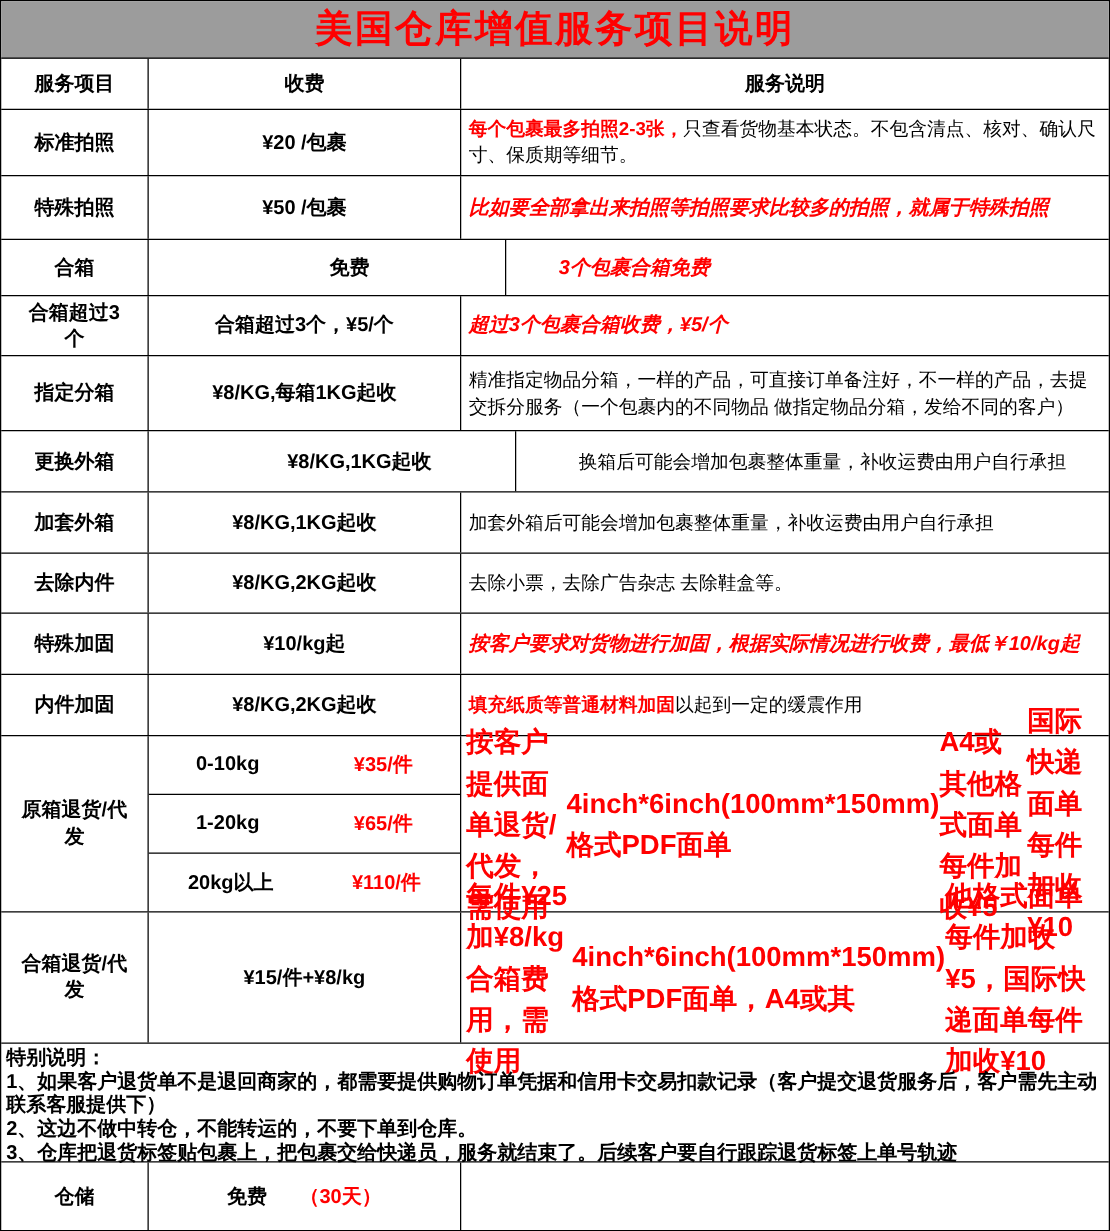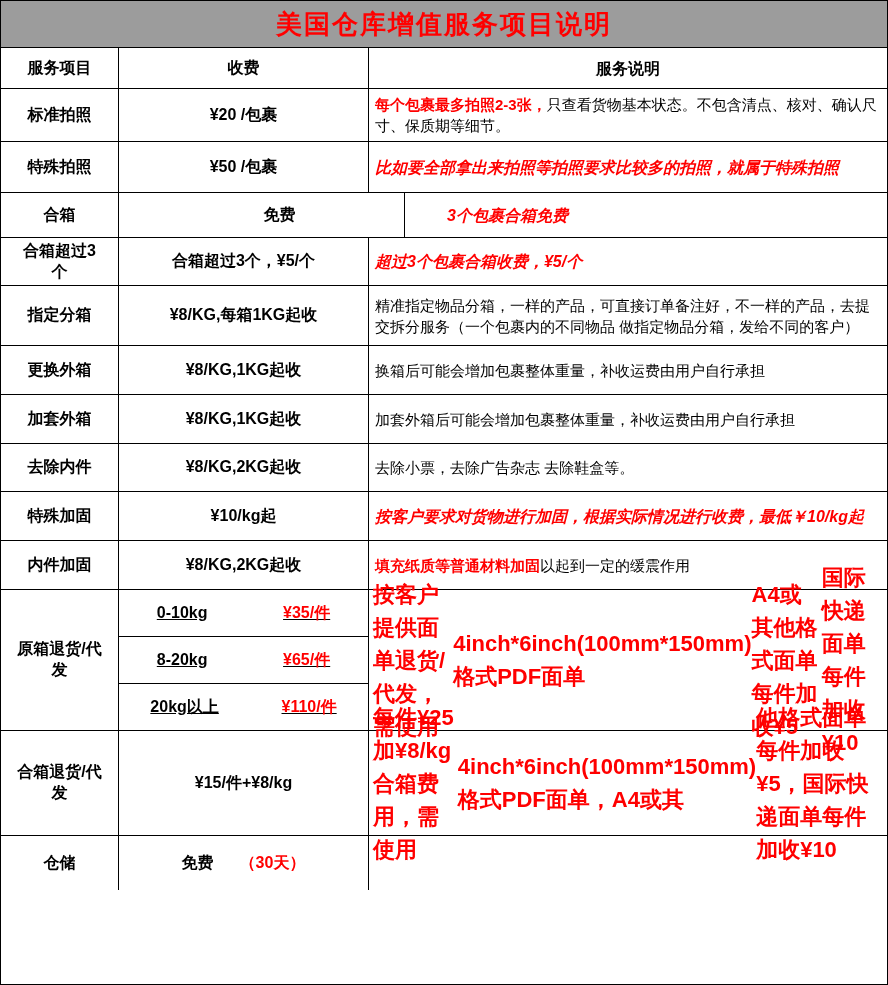--- a/index.html
+++ b/index.html
@@ -10,42 +10,42 @@
     display:flex; flex-direction:column;
     background:#fff;
     color:#000;
   }
   .row { display:flex; border-bottom:1px solid #000; flex-shrink:0; }
   .row:last-child { border-bottom:none; }
   .c1 { width:118px; border-right:1px solid #000; display:flex; align-items:center; justify-content:center; text-align:center; font-weight:bold; font-size:16px; padding:16px; }
   .c2 { width:250px; border-right:1px solid #000; display:flex; align-items:center; justify-content:center; text-align:left; font-weight:bold; font-size:16px; padding:2px; }
   .c3 { flex:1; display:flex; align-items:center; padding:4px 6px; font-size:15px; line-height:21px; }
   .title-row { height:47px; background:#9C9C9C; border-bottom:1px solid #000; display:flex; align-items:center; justify-content:center; }
-  .title-text { color:#FF0000; font-weight:bold; font-size:26px; letter-spacing:2px; }
+  .title-text { color:#FF0000; font-weight:bold; font-size:30px; letter-spacing:2px; }
   .header-row { height:41px; }
   .header-row .c1, .header-row .c2, .header-row .c3 { font-weight:bold; font-size:16px; }
   .header-row .c3 { justify-content:center; }
   .red-bold { color:#FF0000; font-weight:bold; }
   .red { color:#FF0000;margin-left:26px; }
   .black { color:#000; font-weight:normal; }
   .desc-redbold { color:#FF0000; font-weight:bold; font-size:16px;font-style:italic; }
-  .tier-col { flex-direction:column; padding:0; align-items:stretch;text-decoration:underline; }
+  .tier-col { flex-direction:column; padding:0; align-items:stretch; }
   .tier { flex:1; display:flex; align-items:center; justify-content:space-around; border-bottom:1px solid #000; }
   .tier:last-child { border-bottom:none; }
   .tier-weight { font-weight:bold; font-size:16px; }
   .tier-price { font-weight:bold; font-size:16px; color:#FF0000; }
   .bigred { flex-direction:row; justify-content:center; align-items:center; color:#FF0000; font-weight:bold; font-size:22px; line-height:33px; padding:0 4px; }
   .notes-row { height:95px; display:block; padding:2px 4px; font-weight:bold; font-size:16px; line-height:19px; }
   
   .h-std { height:53px; }
   .h-spec { height:51px; }
   .h-comb { height:45px;gap:36px; }
   .h-comb3 { height:48px; }
   .h-split { height:60px; }
-  .h-repl { height:49px; }
+  .h-repl { height:49px;gap:44px; }
   .h-outer { height:49px; }
   .h-remove { height:48px; }
   .h-sreinf { height:49px; }
   .h-ireinf { height:49px; }
   .h-origret { height:141px; }
   .h-combret { height:105px; }
   .h-storage { height:54px; }
 </style>
 </head>
 <body>
@@ -143,21 +143,21 @@
   </div>
 
   <div class="row h-origret">
     <div class="c1">原箱退货/代发</div>
     <div class="c2 tier-col">
       <div class="tier">
         <span class="tier-weight">0-10kg</span>
         <span class="tier-price">¥35/件</span>
       </div>
       <div class="tier">
-        <span class="tier-weight">8-20kg</span>
+        <span class="tier-weight">1-20kg</span>
         <span class="tier-price">¥65/件</span>
       </div>
       <div class="tier">
         <span class="tier-weight">20kg以上</span>
         <span class="tier-price">¥110/件</span>
       </div>
     </div>
     <div class="c3 bigred">
       <div>按客户提供面单退货/代发，需使用</div>
       <div>4inch*6inch(100mm*150mm)格式PDF面单</div>
@@ -169,20 +169,26 @@
   <div class="row h-combret">
     <div class="c1">合箱退货/代发</div>
     <div class="c2">¥15/件+¥8/kg</div>
     <div class="c3 bigred">
       <div>每件¥25加¥8/kg合箱费用，需使用</div>
       <div>4inch*6inch(100mm*150mm)格式PDF面单，A4或其</div>
       <div>他格式面单每件加收¥5，国际快递面单每件加收¥10</div>
     </div>
   </div>
 
+  <div class="notes-row" style="border-bottom:1px solid #000;">
+    <div>特别说明：</div>
+    <div>1、如果客户退货单不是退回商家的，都需要提供购物订单凭据和信用卡交易扣款记录（客户提交退货服务后，客户需先主动联系客服提供下）</div>
+    <div>2、这边不做中转仓，不能转运的，不要下单到仓库。</div>
+    <div>3、仓库把退货标签贴包裹上，把包裹交给快递员，服务就结束了。后续客户要自行跟踪退货标签上单号轨迹</div>
+  </div>
 
   <div class="row h-storage">
     <div class="c1">仓储</div>
     <div class="c2">
       <span>免费</span>
         <span class="red" style="font-weight:bold">（30天）</span>
     </div>
   </div>
 
 </div>

